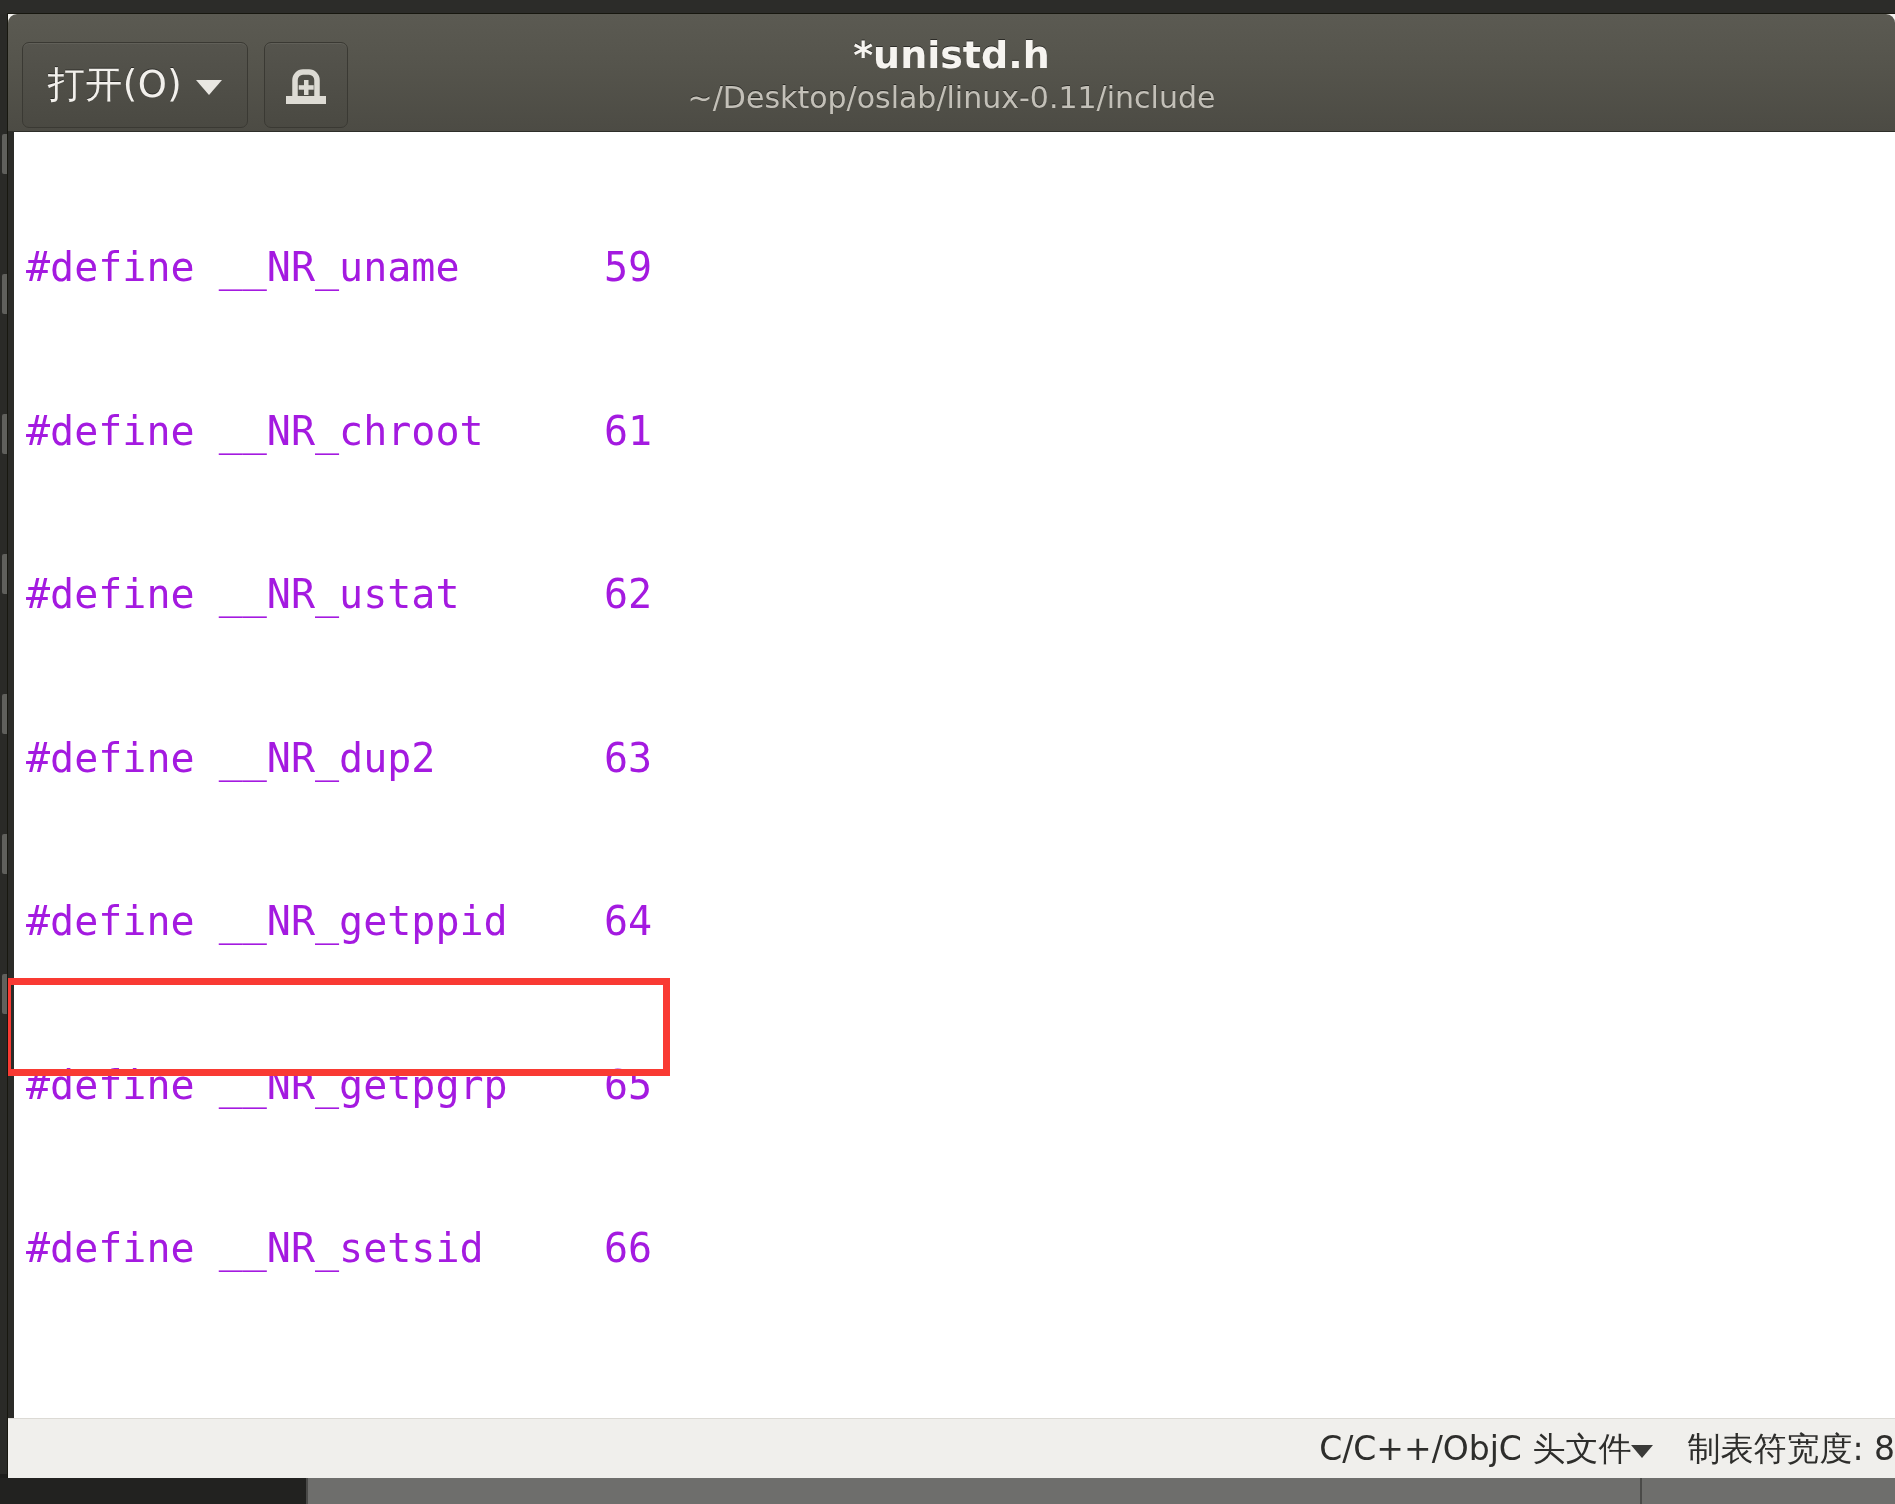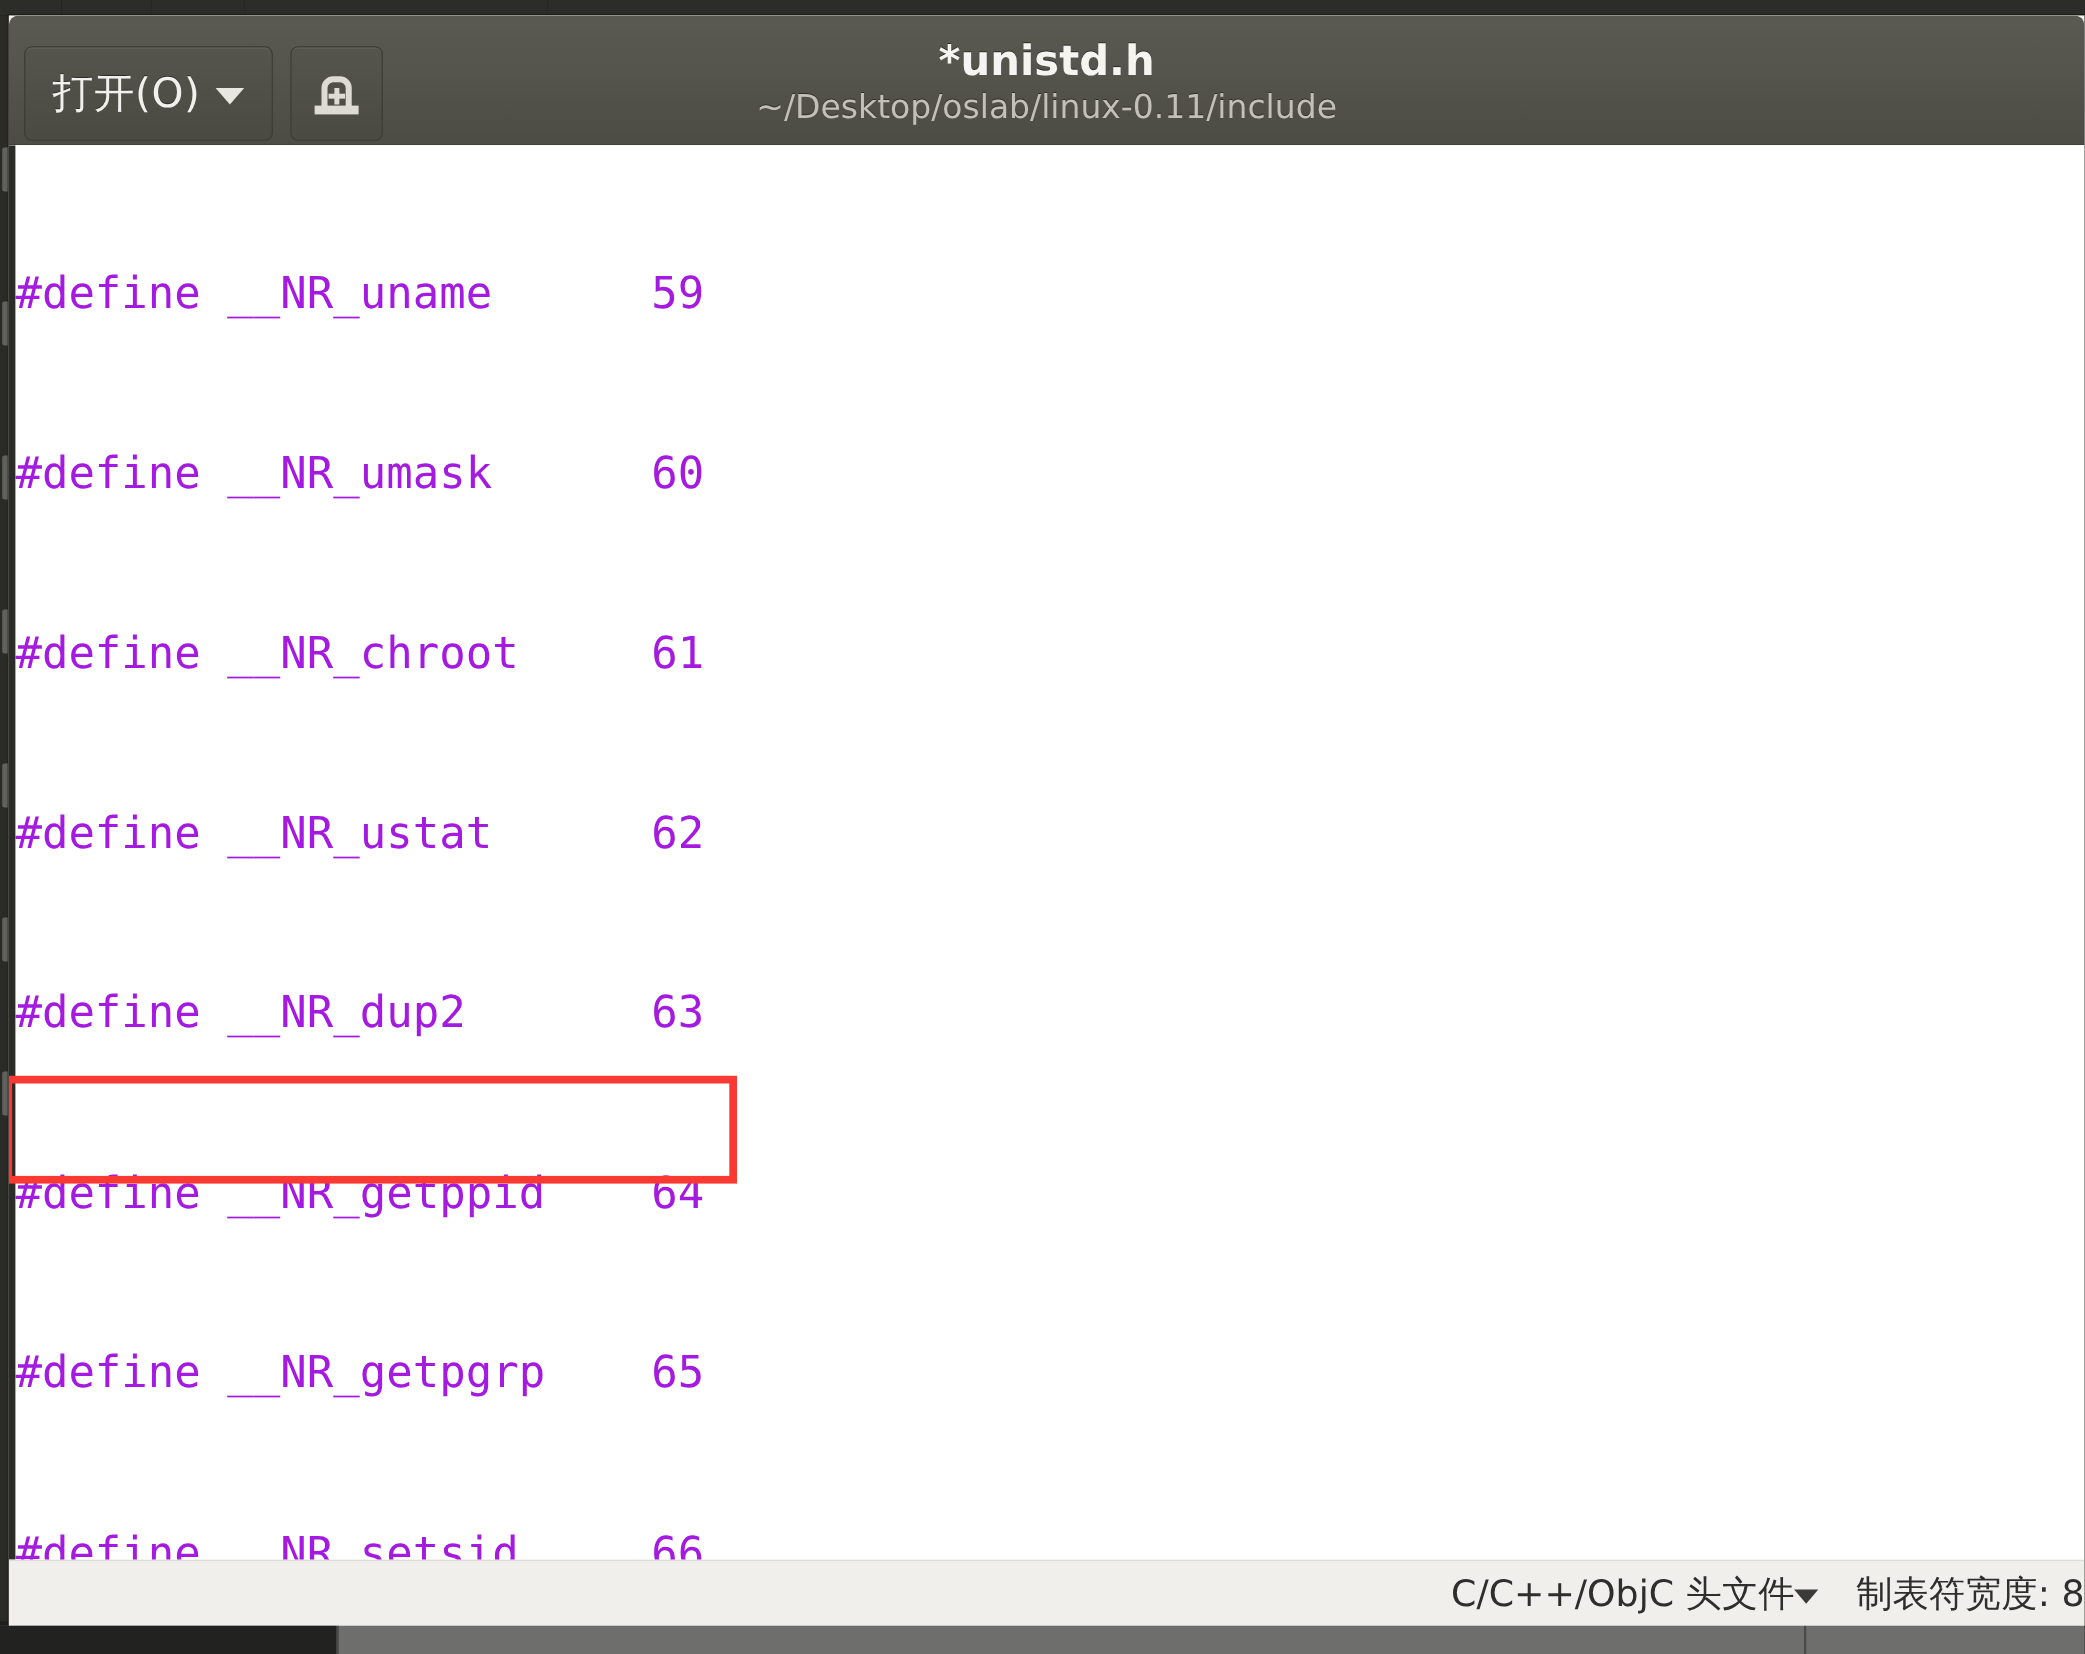--- a/index.html
+++ b/index.html
@@ -151,21 +151,21 @@
     left: 6px;
     top: -1px;
     right: 0;
     font-family: "DejaVu Sans Mono", "Liberation Mono", monospace;
     font-size: 40px;
     line-height: 54.5px;
     color: #a41ae0;
     white-space: pre;
     letter-spacing: 0px;
   }
-  .code .ln { display: block; height: 54.5px; }
+  .code .ln { display: block; height: 54.5px; padding-left: 12px; }
   .code .num { }
 
   
   .redbox {
     position: absolute;
     left: -4px;
     top: 846px;
     width: 666px;
     height: 98px;
     border: 7px solid #f93a33;
@@ -270,21 +270,20 @@
         <div class="hb-title">*unistd.h</div>
         <div class="hb-subtitle">~/Desktop/oslab/linux-0.11/include</div>
       </div>
     </div>
 
     <div class="doc-wrap">
       <div class="doc-gutter"></div>
 
       <div class="code">
         <span class="ln"><span>#define __NR_uname</span>      <span class="num">59</span></span>
-        <span class="ln"><span>#define __NR_umask</span>      <span class="num">60</span></span>
         <span class="ln"><span>#define __NR_chroot</span>     <span class="num">61</span></span>
         <span class="ln"><span>#define __NR_ustat</span>      <span class="num">62</span></span>
         <span class="ln"><span>#define __NR_dup2</span>       <span class="num">63</span></span>
         <span class="ln"><span>#define __NR_getppid</span>    <span class="num">64</span></span>
         <span class="ln"><span>#define __NR_getpgrp</span>    <span class="num">65</span></span>
         <span class="ln"><span>#define __NR_setsid</span>     <span class="num">66</span></span>
         
         
         
         

